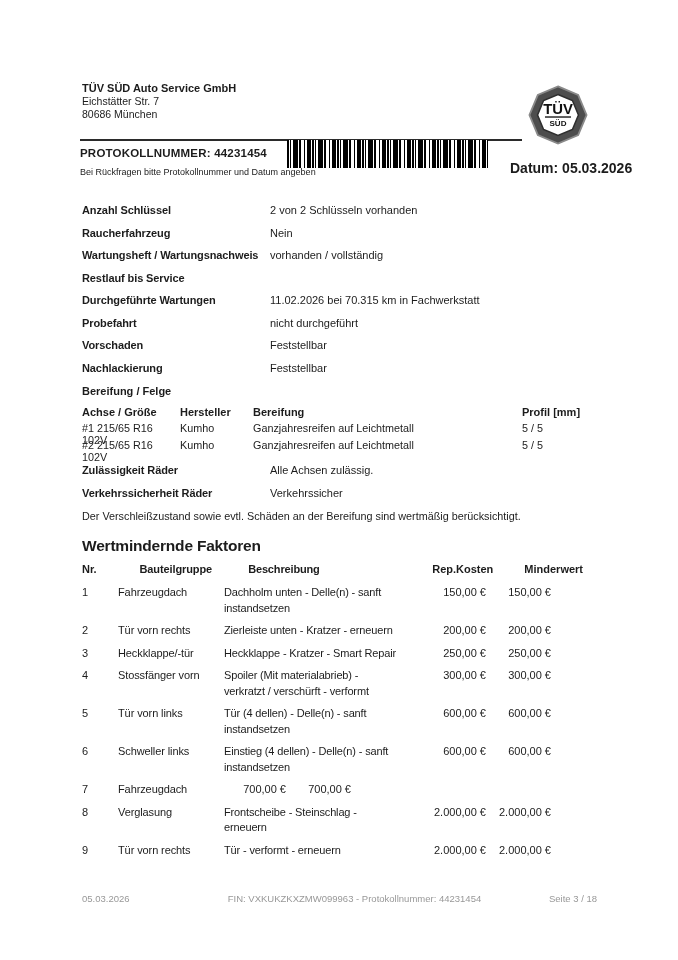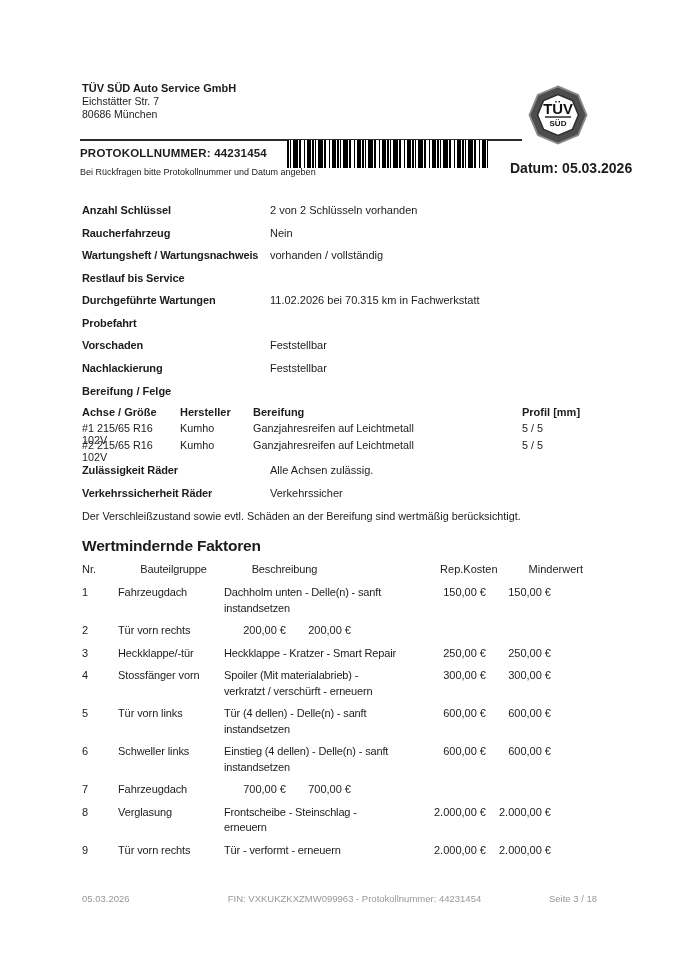--- a/index.html
+++ b/index.html
@@ -39,21 +39,21 @@
 
   .trow { display: flex; font-size: 10.8px; height: 17px; }
   .trow.head { font-weight: 700; font-size: 11px; height: 16px; }
   .t-c1 { width: 98px; } .t-c2 { width: 73px; } .t-c3 { width: 269px; } .t-c4 { width: 61px; }
   .tire-gap { height: 8px; }
 
   .note { font-size: 10.8px; margin-top: 1px; margin-bottom: 15px; }
 
   .wf-title { font-size: 15.5px; font-weight: 700; margin-bottom: 7px; letter-spacing: -.2px; }
   .frow { display: flex; line-height: 15.5px; font-size: 11px; padding-bottom: 7px; }
-  .frow.head { font-weight: 400; padding-bottom: 7.5px; gap: 31px; }
+  .frow.head { font-weight: 700; padding-bottom: 7.5px; gap: 31px; }
   .f-nr { width: 36px; } .f-group { width: 106px; letter-spacing: -.1px; }
   .f-desc { width: 200px; letter-spacing: -.15px; padding-right: 24px; }
   .f-cost { width: 62px; text-align: right; white-space: nowrap; }
   .f-minder { width: 65px; text-align: right; white-space: nowrap; }
 
   
   .footer { position: absolute; left: 82px; top: 893px; width: 515px; display: flex; font-size: 9.5px; color: #989898; }
   .footer .f-date { width: 120px; text-align: left; }
   .footer .f-center { flex: 1; text-align: center; }
   .footer .f-page { width: 90px; text-align: right; }
@@ -100,20 +100,21 @@
     </div>
     <div class="kv">
       <div class="kv-label">Restlauf bis Service</div>
     </div>
     <div class="kv">
       <div class="kv-label">Durchgeführte Wartungen</div>
       <div class="kv-value">11.02.2026 bei 70.315 km in Fachwerkstatt</div>
     </div>
     <div class="kv">
       <div class="kv-label">Probefahrt</div>
+      <div class="kv-value">nicht durchgeführt</div>
     </div>
     <div class="kv">
       <div class="kv-label">Vorschaden</div>
       <div class="kv-value">Feststellbar</div>
     </div>
     <div class="kv">
       <div class="kv-label">Nachlackierung</div>
       <div class="kv-value">Feststellbar</div>
     </div>
 
@@ -163,34 +164,35 @@
     <div class="frow">
       <div class="f-nr">1</div>
       <div class="f-group">Fahrzeugdach</div>
       <div class="f-desc">Dachholm unten - Delle(n) - sanft instandsetzen</div>
       <div class="f-cost">150,00 €</div>
       <div class="f-minder">150,00 €</div>
     </div>
     <div class="frow">
       <div class="f-nr">2</div>
       <div class="f-group">Tür vorn rechts</div>
+      <div class="f-desc">Zierleiste unten - Kratzer - erneuern</div>
       <div class="f-cost">200,00 €</div>
       <div class="f-minder">200,00 €</div>
     </div>
     <div class="frow">
       <div class="f-nr">3</div>
       <div class="f-group">Heckklappe/-tür</div>
       <div class="f-desc">Heckklappe - Kratzer - Smart Repair</div>
       <div class="f-cost">250,00 €</div>
       <div class="f-minder">250,00 €</div>
     </div>
     <div class="frow">
       <div class="f-nr">4</div>
       <div class="f-group">Stossfänger vorn</div>
-      <div class="f-desc">Spoiler (Mit materialabrieb) - verkratzt / verschürft - erneuern</div>
+      <div class="f-desc">Spoiler (Mit materialabrieb) - verkratzt / verschürft - verformt</div>
       <div class="f-cost">300,00 €</div>
       <div class="f-minder">300,00 €</div>
     </div>
     <div class="frow">
       <div class="f-nr">5</div>
       <div class="f-group">Tür vorn links</div>
       <div class="f-desc">Tür (4 dellen) - Delle(n) - sanft instandsetzen</div>
       <div class="f-cost">600,00 €</div>
       <div class="f-minder">600,00 €</div>
     </div>

